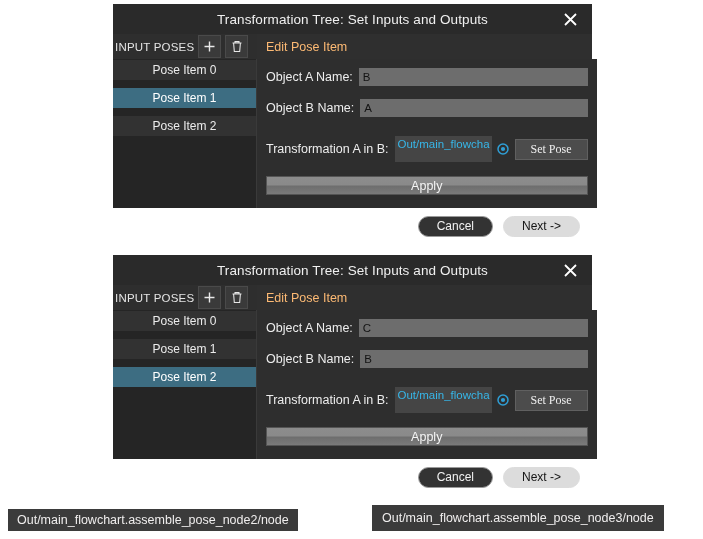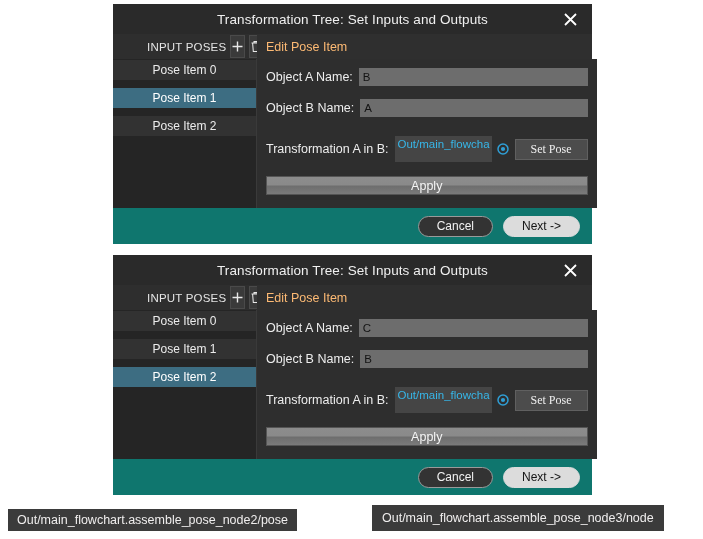--- a/index.html
+++ b/index.html
@@ -63,21 +63,20 @@
     align-items: stretch;
     background: #2e2e2e;
     flex: none;
   }
   .hs-left {
     width: 144px;
     display: flex;
     align-items: center;
     background: #2e2e2e;
     box-sizing: border-box;
-    padding-left: 32px;
   }
   .hs-title {
     font-size: 11.5px;
     color: #e4e4e4;
     padding-left: 2px;
     white-space: nowrap;
     letter-spacing: .2px;
   }
   .icon-btn {
     width: 23px;
@@ -221,21 +220,21 @@
     font-family: "Liberation Sans", sans-serif;
     text-align: center;
     line-height: 17px;
     box-sizing: border-box;
     cursor: pointer;
   }
 
   
   .dlg-footer {
     height: 36px;
-    background: #0f766e;
+    background: #ffffff;
     display: flex;
     align-items: center;
     justify-content: flex-end;
     padding-right: 12px;
     flex: none;
     box-sizing: border-box;
   }
   .pill-btn {
     height: 21px;
     border-radius: 11px;
@@ -413,14 +412,14 @@
       <button class="apply-btn">Apply</button>
     </div>
   </div>
 
   <div class="dlg-footer">
     <button class="pill-btn secondary">Cancel</button>
     <button class="pill-btn primary">Next -&gt;</button>
   </div>
 </div>
 
-<div class="tooltip" id="tooltip-1">Out/main_flowchart.assemble_pose_node2/pose</div>
+<div class="tooltip" id="tooltip-1">Out/main_flowchart.assemble_pose_node2/node</div>
 <div class="tooltip" id="tooltip-2">Out/main_flowchart.assemble_pose_node3/node</div>
 
 </body></html>

